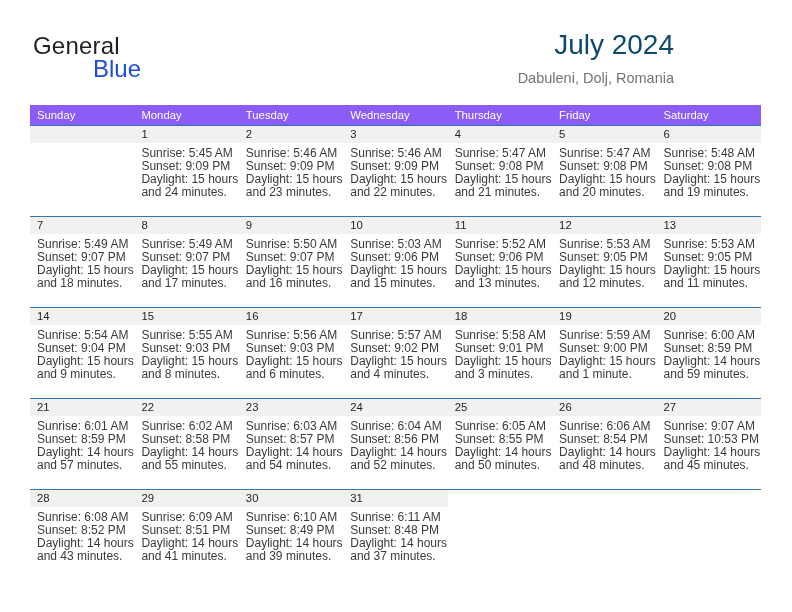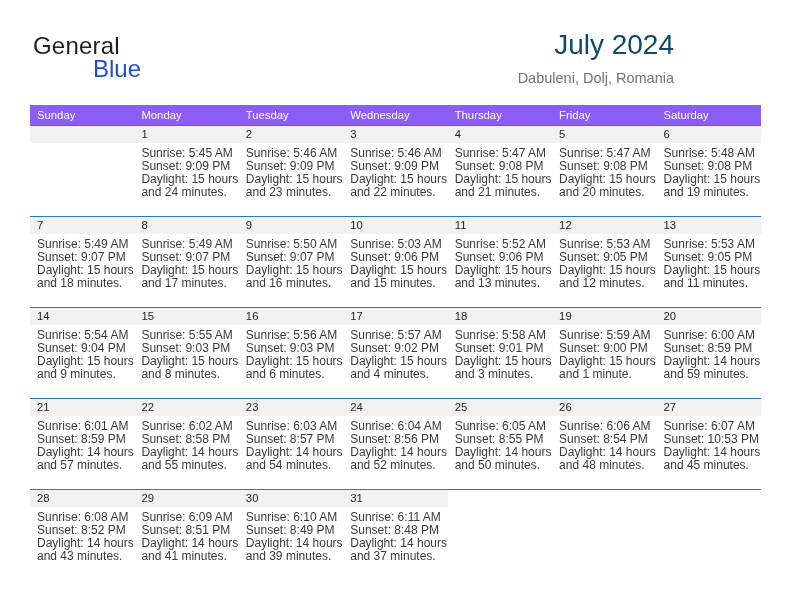--- a/index.html
+++ b/index.html
@@ -485,21 +485,21 @@
                 <div>Sunset: 8:54 PM</div>
                 <div>Daylight: 14 hours</div>
                 <div>and 48 minutes.</div>
               </div>
             </div>
           </td>
           <td class="cell ">
             <div class="cell-inner">
               <div class="daynum-band">27</div>
               <div class="cell-body">
-                <div>Sunrise: 6:07 AM</div>
+                <div>Sunrise: 9:07 AM</div>
                 <div>Sunset: 10:53 PM</div>
                 <div>Daylight: 14 hours</div>
                 <div>and 45 minutes.</div>
               </div>
             </div>
           </td>
         </tr>
         <tr>
           <td class="cell ">
             <div class="cell-inner">

